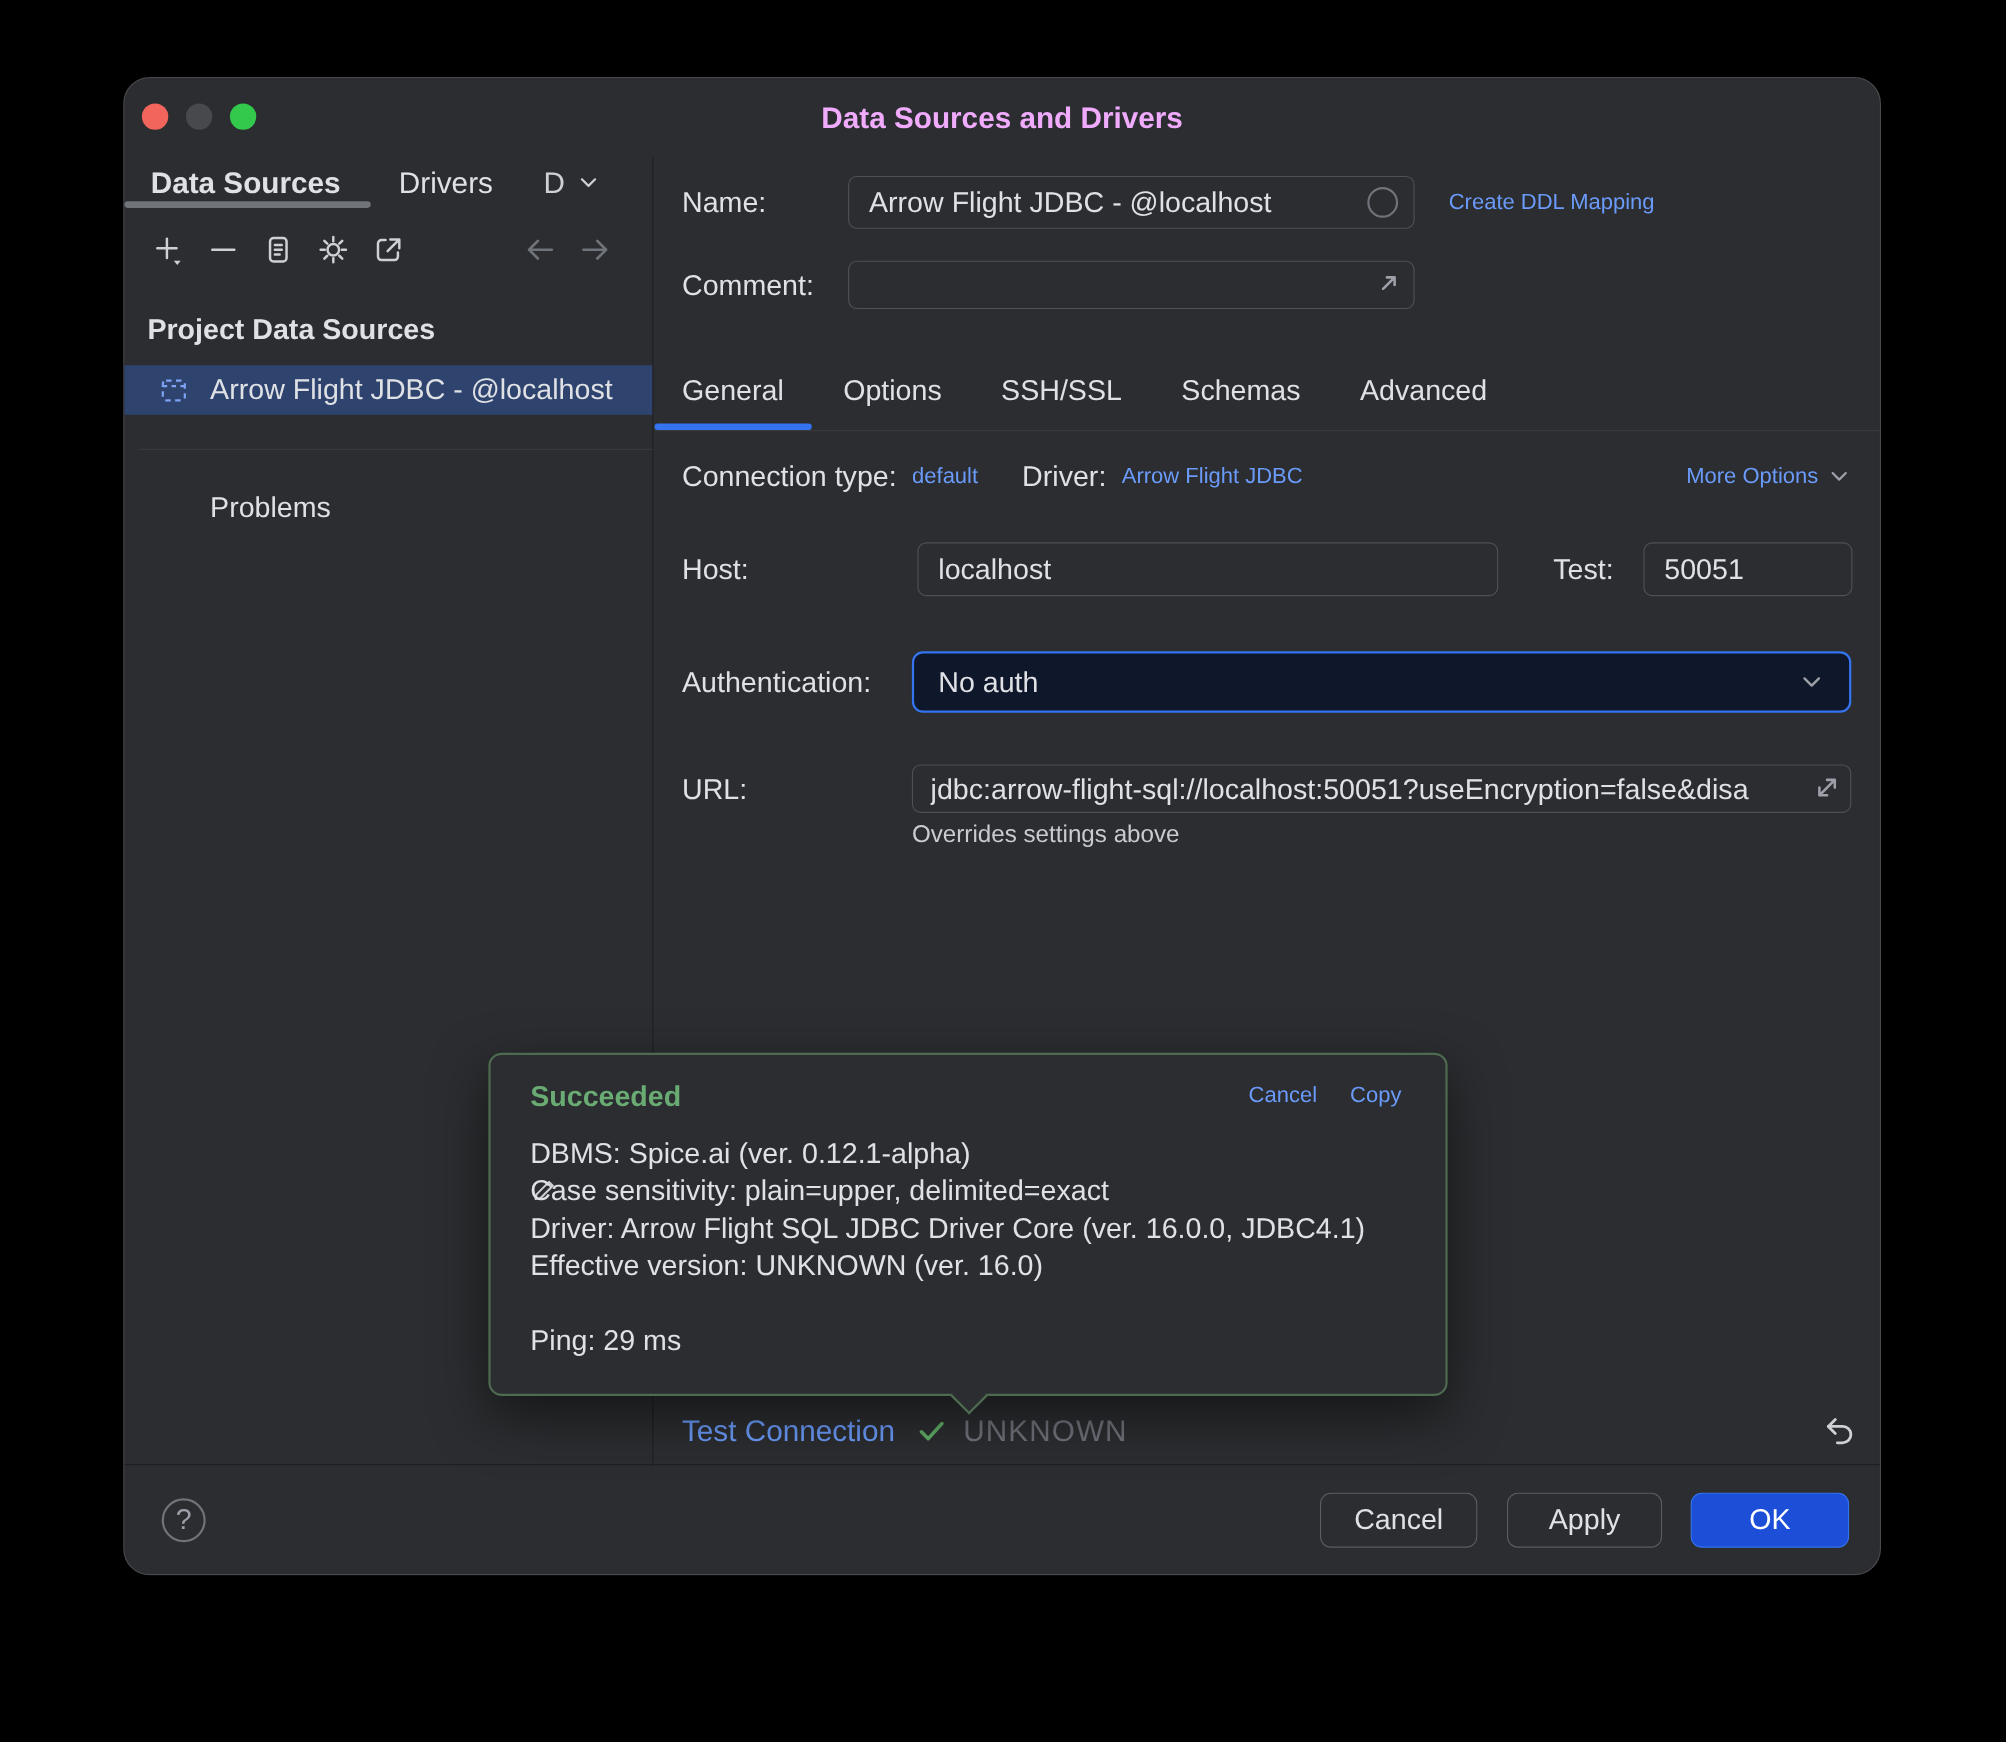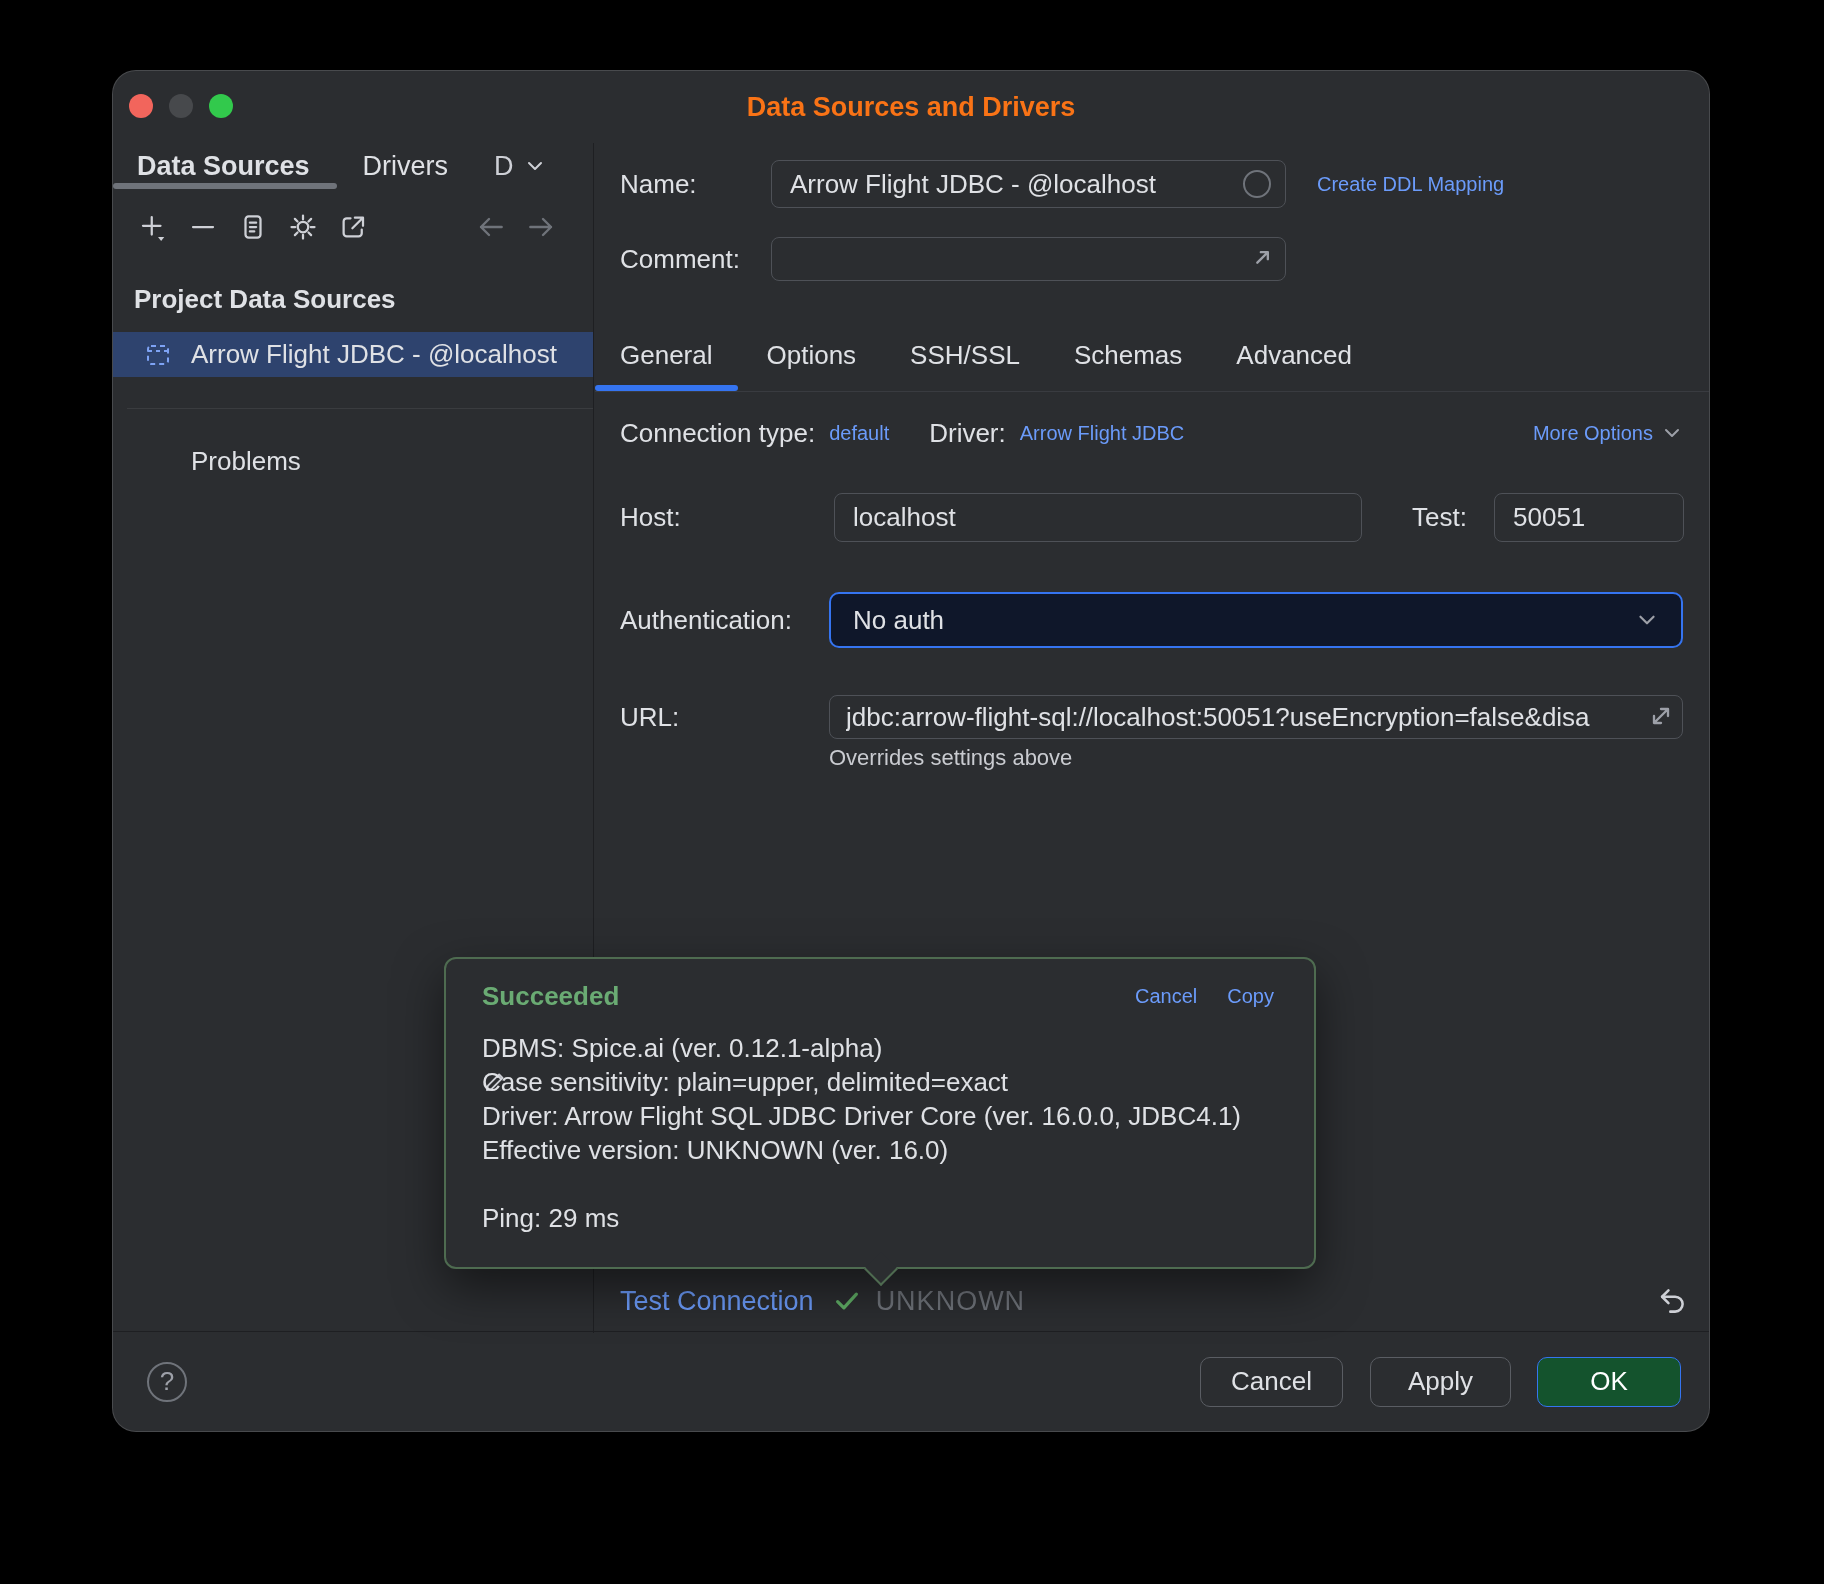--- a/index.html
+++ b/index.html
@@ -17,21 +17,21 @@
     box-shadow:0 30px 80px rgba(0,0,0,.65); overflow:hidden;
   }
   
   .titlebar{ position:absolute; left:0; top:0; right:0; height:72px; }
   .lights{ position:absolute; left:16px; top:23px; display:flex; gap:16px; }
   .light{ width:24px; height:24px; border-radius:50%; border:none; }
   .light.close{ background:#F2655C; }
   .light.min{ background:#47494C; }
   .light.zoom{ background:#32C94C; }
   .win-title{ position:absolute; left:0; right:0; top:0; line-height:72px;
-    text-align:center; font-size:27px; font-weight:bold; color:#f97316; }
+    text-align:center; font-size:27px; font-weight:bold; color:#f0abfc; }
   
   .sidebar{ position:absolute; left:0; top:72px; width:481px; height:1190px;
     border-right:1px solid #1E1F22; }
   .side-tabs{ position:absolute; top:0; left:0; right:0; height:46px; display:flex; }
   .stab{ position:relative; display:flex; align-items:center; padding:0 26px;
     font-size:27px; color:#DFE1E5; cursor:default; }
   .stab.first{ padding:0 27px 0 24px; }
   .stab.active{ font-weight:bold; }
   .stab.active::after{ content:""; position:absolute; left:0; right:0; bottom:0;
     height:6px; background:#6F737A; border-radius:3px; }
@@ -118,21 +118,21 @@
   
   .footer{ position:absolute; left:0; right:0; bottom:0; height:100px; border-top:1px solid #1E1F22;
     display:flex; align-items:center; padding:0 28px; }
   .help-btn{ width:40px; height:40px; margin-left:6px; border-radius:50%; border:2px solid #6F737A;
     background:transparent; color:#9DA0A8; font-size:26px; font-family:inherit;
     display:flex; align-items:center; justify-content:center; }
   .footer .sp{ flex:1; }
   .btn{ height:50px; min-width:140px; padding:0 30px; border:1px solid #5A5D63; border-radius:10px;
     background:transparent; color:#DFE1E5; font-size:26px; font-family:inherit; }
   .btn.apply{ margin-left:27px; min-width:141px; }
-  .btn.ok{ margin-left:26px; min-width:144px; background:#14532d; border-color:#3574F0; color:#FFFFFF; }
+  .btn.ok{ margin-left:26px; min-width:144px; background:#1d4ed8; border-color:#3574F0; color:#FFFFFF; }
   svg{ display:block; }
 </style>
 </head>
 <body>
 
 <div class="window">
 
   <div class="titlebar">
     <div class="lights">
       <button class="light close"></button>

